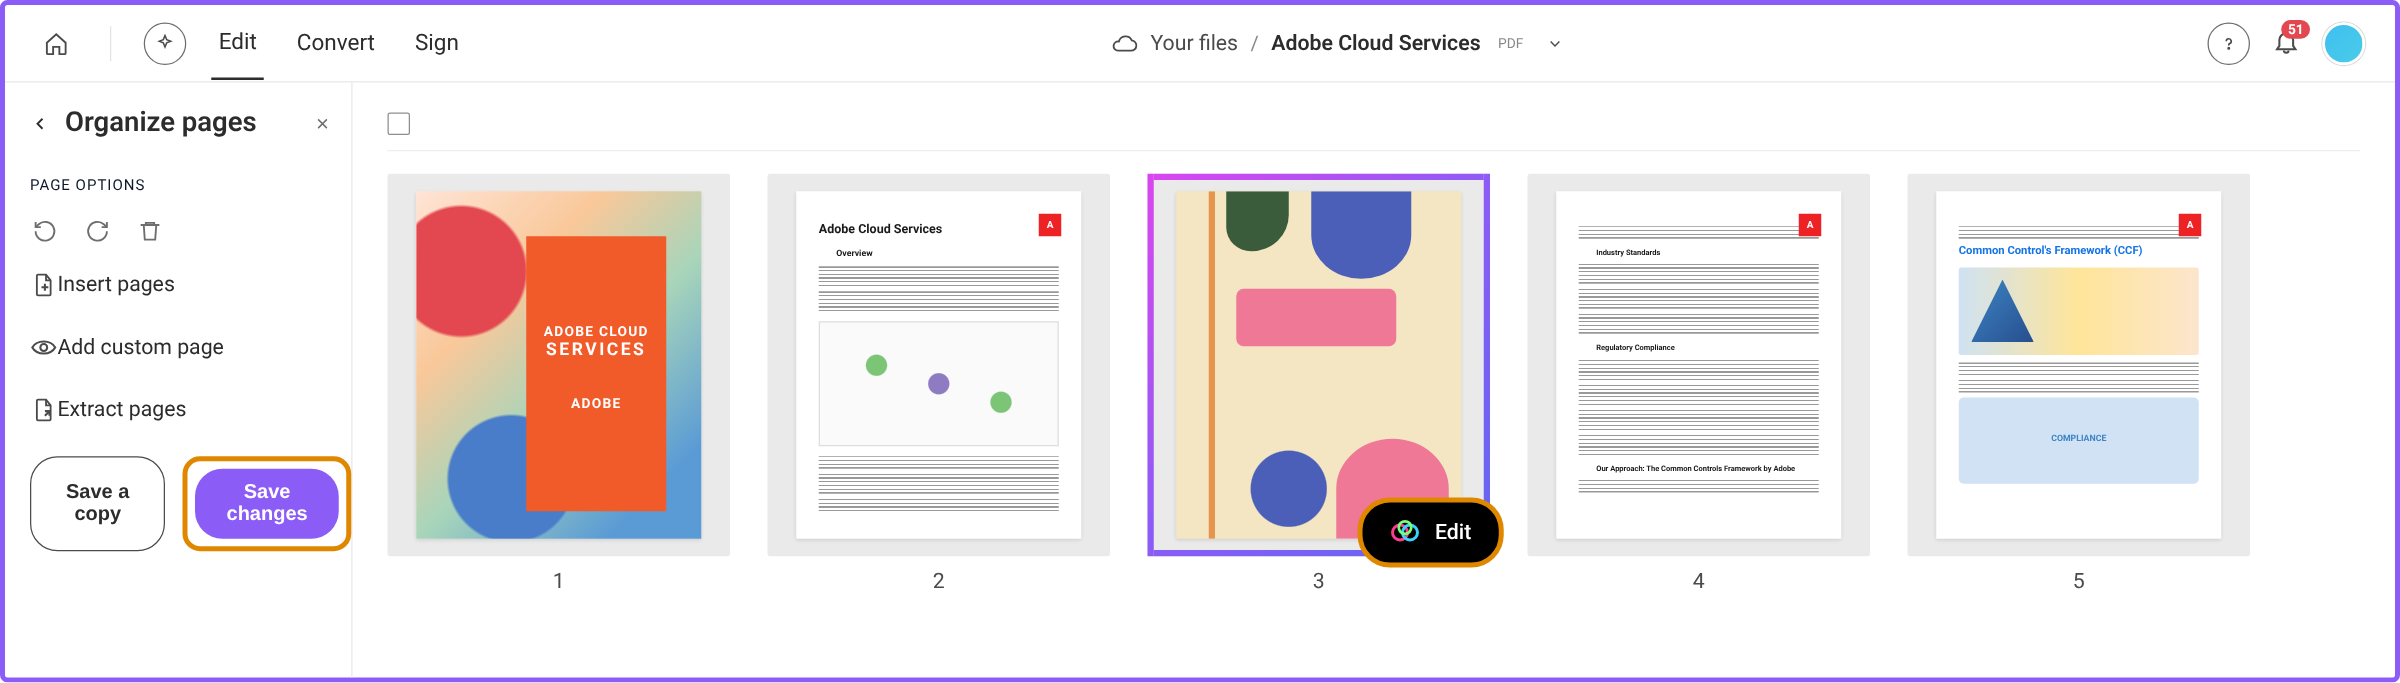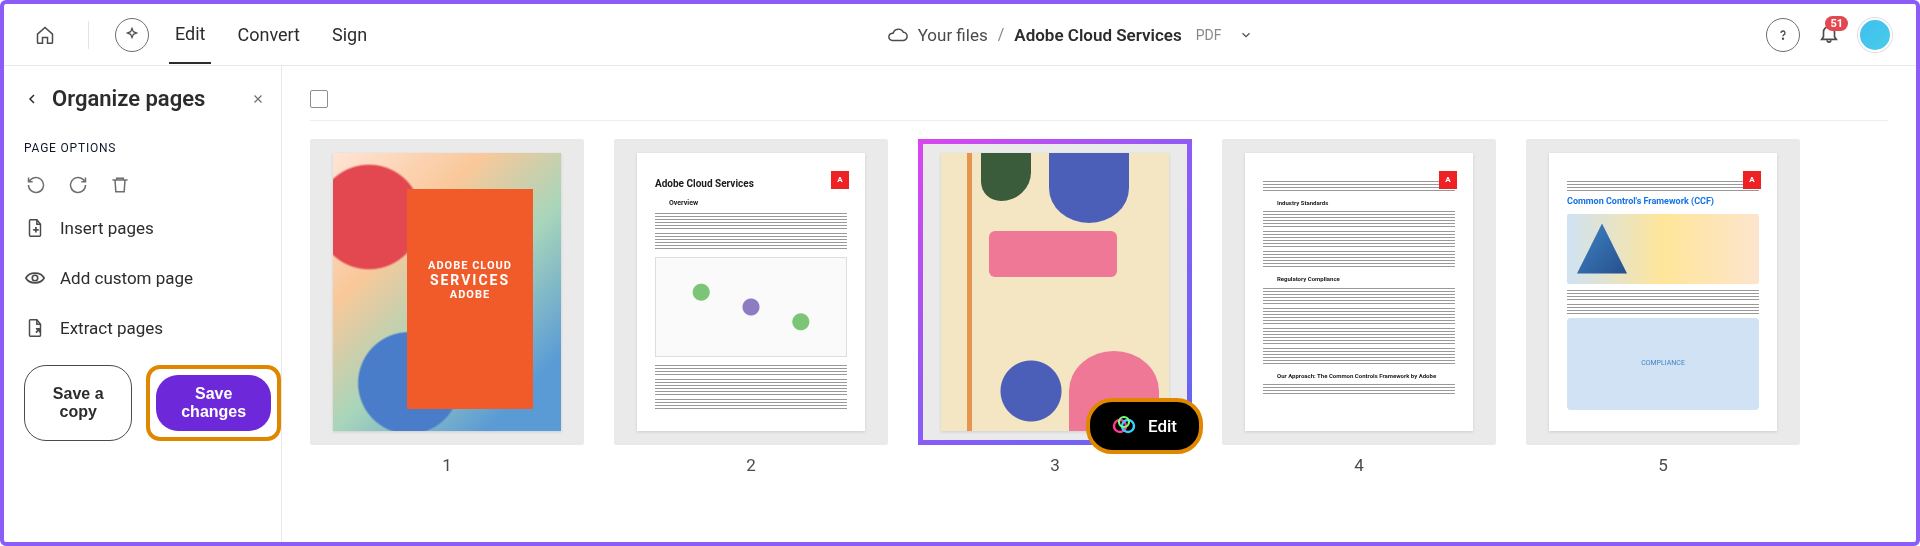--- a/index.html
+++ b/index.html
@@ -15,21 +15,21 @@
     .icon-circle svg { width: 16px; height: 16px; }
     .vdiv { width: 1px; height: 28px; background: #e4e4e4; margin: 0 6px; }
     .tab-link { font-size: 18px; color: #2c2c2c; cursor: pointer; padding: 18px 6px; }
     .tab-link.active { border-bottom: 2.5px solid #2c2c2c; }
     
     .topbar-center { flex: 1; display: flex; align-items: center; justify-content: center; gap: 10px; color: #4b4b4b; }
     .topbar-center svg { width: 22px; height: 22px; }
     .bc-link { color: #4b4b4b; cursor: pointer; font-size: 17px; }
     .bc-sep { color: #888; }
     .bc-file { font-weight: 600; font-size: 17px; color: #2c2c2c; }
-    .bc-type { font-size: 14px; color: #888; margin-left: 4px; }
+    .bc-type { font-size: 11px; color: #888; margin-left: 4px; }
     .chev-down { display: inline-flex; cursor: pointer; margin-left: 8px; color: #4b4b4b; }
     .chev-down svg { width: 14px; height: 14px; }
     
     .topbar-right { display: flex; align-items: center; gap: 18px; }
     .bell-wrap { position: relative; cursor: pointer; color: #4b4b4b; }
     .bell-wrap svg { width: 22px; height: 22px; }
     .badge { position: absolute; top: -6px; right: -8px; background: #e34850; color: #fff; font-size: 11px; font-weight: 700; border-radius: 10px; padding: 1px 5px; }
     .avatar { width: 34px; height: 34px; border-radius: 50%; background: linear-gradient(135deg, #3fbff1, #49cce8); cursor: pointer; border: 2px solid #fff; box-shadow: 0 0 0 1px #ddd; }
     
     
@@ -40,45 +40,45 @@
     .side-head { display: flex; align-items: center; gap: 12px; padding-right: 16px; }
     .back-chev { cursor: pointer; color: #2c2c2c; display: flex; }
     .back-chev svg { width: 16px; height: 16px; }
     .side-title { font-size: 22px; font-weight: 600; flex: 1; }
     .close-x { cursor: pointer; color: #6e6e6e; display: flex; }
     .close-x svg { width: 14px; height: 14px; }
     .section-label { font-size: 12px; letter-spacing: 0.8px; color: #0f172a; margin: 30px 0 12px 0; }
     .icon-row { display: flex; gap: 18px; align-items: center; padding: 6px 0; }
     .tool-icon { width: 24px; height: 24px; display: flex; align-items: center; justify-content: center; cursor: pointer; color: #6e6e6e; }
     .tool-icon svg { width: 20px; height: 20px; }
-    .action-item { display: flex; align-items: center; gap: 14px; padding: 14px 0; cursor: pointer; font-size: 17px; color: #2c2c2c; }
+    .action-item { display: flex; align-items: center; padding: 14px 0; cursor: pointer; font-size: 17px; color: #2c2c2c; }
     .action-item svg { width: 22px; height: 22px; color: #4b4b4b; }
     .footer-buttons { display: flex; gap: 14px; margin-top: 12px; }
     .btn-outline { border: 1.8px solid #4b4b4b; background: #fff; border-radius: 22px; padding: 10px 18px; font-size: 16px; font-weight: 600; cursor: pointer; color: #2c2c2c; }
-    .btn-primary { border: none; background: #6d28d9; color: #fff; border-radius: 22px; padding: 10px 22px; font-size: 16px; font-weight: 600; cursor: pointer; }
+    .btn-primary { border: none; background: #8b5cf6; color: #fff; border-radius: 22px; padding: 10px 22px; font-size: 16px; font-weight: 600; cursor: pointer; }
     .highlight-box { border: 4px solid #e08700; border-radius: 14px; padding: 6px; }
     
     
     .main { flex: 1; padding: 18px 28px; overflow: hidden; }
     .main-top { padding: 6px 0 12px 0; border-bottom: 1px solid #eee; }
     .checkbox { width: 18px; height: 18px; border: 1.5px solid #8e8e8e; border-radius: 2px; cursor: pointer; }
     .thumbs { display: flex; gap: 30px; margin-top: 18px; }
     .thumb-col { display: flex; flex-direction: column; align-items: center; gap: 10px; }
     .thumb-frame { width: 274px; height: 306px; background: #eaeaea; display: flex; align-items: center; justify-content: center; border-radius: 2px; position: relative; }
     .thumb-frame.selected { border: 5px solid; border-image: linear-gradient(135deg, #d946ef, #8b5cf6, #6366f1) 1; }
     .page { width: 228px; height: 278px; background: #fff; box-shadow: 0 1px 3px rgba(0,0,0,0.12); position: relative; overflow: hidden; }
     .page-num { font-size: 17px; color: #4b4b4b; }
     
     
     .p1 { background: linear-gradient(135deg, #ffe4d6 0%, #f9c89a 30%, #a8d5ba 55%, #5a9bd5 85%); position: relative; }
     .p1 .blob1 { position: absolute; top: 0; left: 0; width: 120px; height: 160px; background: radial-gradient(circle at 30% 40%, #e34850 0%, #e34850 40%, transparent 42%); }
     .p1 .blob2 { position: absolute; bottom: 0; left: 20px; width: 140px; height: 120px; background: radial-gradient(circle at 40% 60%, #4a7dc9 0%, #4a7dc9 45%, transparent 47%); }
-    .p1 .card { position: absolute; right: 28px; top: 36px; width: 126px; height: 220px; background: #f15a29; color: #fff; padding: 70px 12px; text-align: center; font-weight: 700; letter-spacing: 1px; font-size: 11px; }
+    .p1 .card { position: absolute; right: 28px; top: 36px; width: 112px; height: 220px; background: #f15a29; color: #fff; padding: 70px 12px; text-align: center; font-weight: 700; letter-spacing: 1px; font-size: 11px; }
     .p1 .card .big { font-size: 14px; letter-spacing: 2px; }
-    .p1 .card .brand { font-size: 11px; }
+    .p1 .card .brand { margin-top: 28px; font-size: 11px; }
     
     
     .docpage { padding: 24px 18px 12px 18px; font-size: 4px; color: #666; line-height: 1.4; }
     .docpage .tag { position: absolute; top: 18px; right: 16px; width: 18px; height: 18px; background: #ed2224; color: #fff; font-size: 8px; display: flex; align-items: center; justify-content: center; font-weight: 700; }
     .docpage h1 { font-size: 10px; color: #1a1a1a; margin-bottom: 8px; }
     .docpage h2 { font-size: 7px; color: #1a1a1a; margin: 8px 14px 4px; }
     .docpage .para { height: 16px; background: repeating-linear-gradient(to bottom, #999 0, #999 1px, transparent 1px, transparent 3px); margin: 4px 0; }
     .docpage .para.sm { height: 10px; }
     .docpage .diagram { height: 100px; border: 1px solid #ddd; margin: 8px 0; background: #fafafa; position: relative; }
     .docpage .diagram::before { content: ''; position: absolute; inset: 12px; background: radial-gradient(circle at 20% 30%, #7cc576 0, #7cc576 8px, transparent 9px), radial-gradient(circle at 50% 50%, #8e7cc3 0, #8e7cc3 8px, transparent 9px), radial-gradient(circle at 80% 70%, #7cc576 0, #7cc576 8px, transparent 9px); }
@@ -88,21 +88,21 @@
     .p3 .spine { position: absolute; left: 26px; top: 0; bottom: 0; width: 5px; background: #e6954e; }
     .p3 .leaf-blue { position: absolute; top: 0; right: 40px; width: 80px; height: 70px; background: #4c5fb8; border-radius: 0 0 50% 50%; }
     .p3 .leaf-green { position: absolute; top: 0; left: 40px; width: 50px; height: 48px; background: #3a5c3a; border-radius: 0 0 60% 40%; }
     .p3 .band { position: absolute; top: 78px; left: 48px; width: 128px; height: 46px; background: #ef7896; border-radius: 6px; }
     .p3 .flower { position: absolute; bottom: 0; left: 30px; width: 120px; height: 100px; background: radial-gradient(circle at 50% 60%, #4c5fb8 0, #4c5fb8 30px, transparent 31px); }
     .p3 .petal { position: absolute; bottom: 0; right: 10px; width: 90px; height: 80px; background: #ef7896; border-radius: 50% 50% 0 0; }
     
     .ccf-title { color: #1473e6; font-size: 9px; font-weight: 700; margin-bottom: 6px; }
     .ccf-hero { height: 70px; background: linear-gradient(90deg, #cfe2f3 0%, #ffe599 50%, #fce5cd 100%); margin: 6px 0; border-radius: 2px; position: relative; }
     .ccf-hero::after { content: ''; position: absolute; left: 10px; top: 10px; width: 50px; height: 50px; background: linear-gradient(135deg, #3d85c6, #274e8c); clip-path: polygon(50% 0%, 0% 100%, 100% 100%); }
-    .compliance-box { height: 92px; background: #d0e2f3; border-radius: 4px; display: flex; align-items: center; justify-content: center; color: #3d85c6; font-size: 7px; font-weight: 400; }
+    .compliance-box { height: 69px; background: #d0e2f3; border-radius: 4px; display: flex; align-items: center; justify-content: center; color: #3d85c6; font-size: 7px; font-weight: 700; }
     
     
     .edit-pill { position: absolute; right: -16px; bottom: -14px; background: #000; color: #fff; border-radius: 26px; padding: 12px 22px; display: flex; align-items: center; gap: 12px; font-size: 17px; font-weight: 500; cursor: pointer; border: 4px solid #e08700; }
     .edit-pill .logo { width: 24px; height: 24px; }
   </style>
 </head>
 <body>
 
 <div class="app">
 

